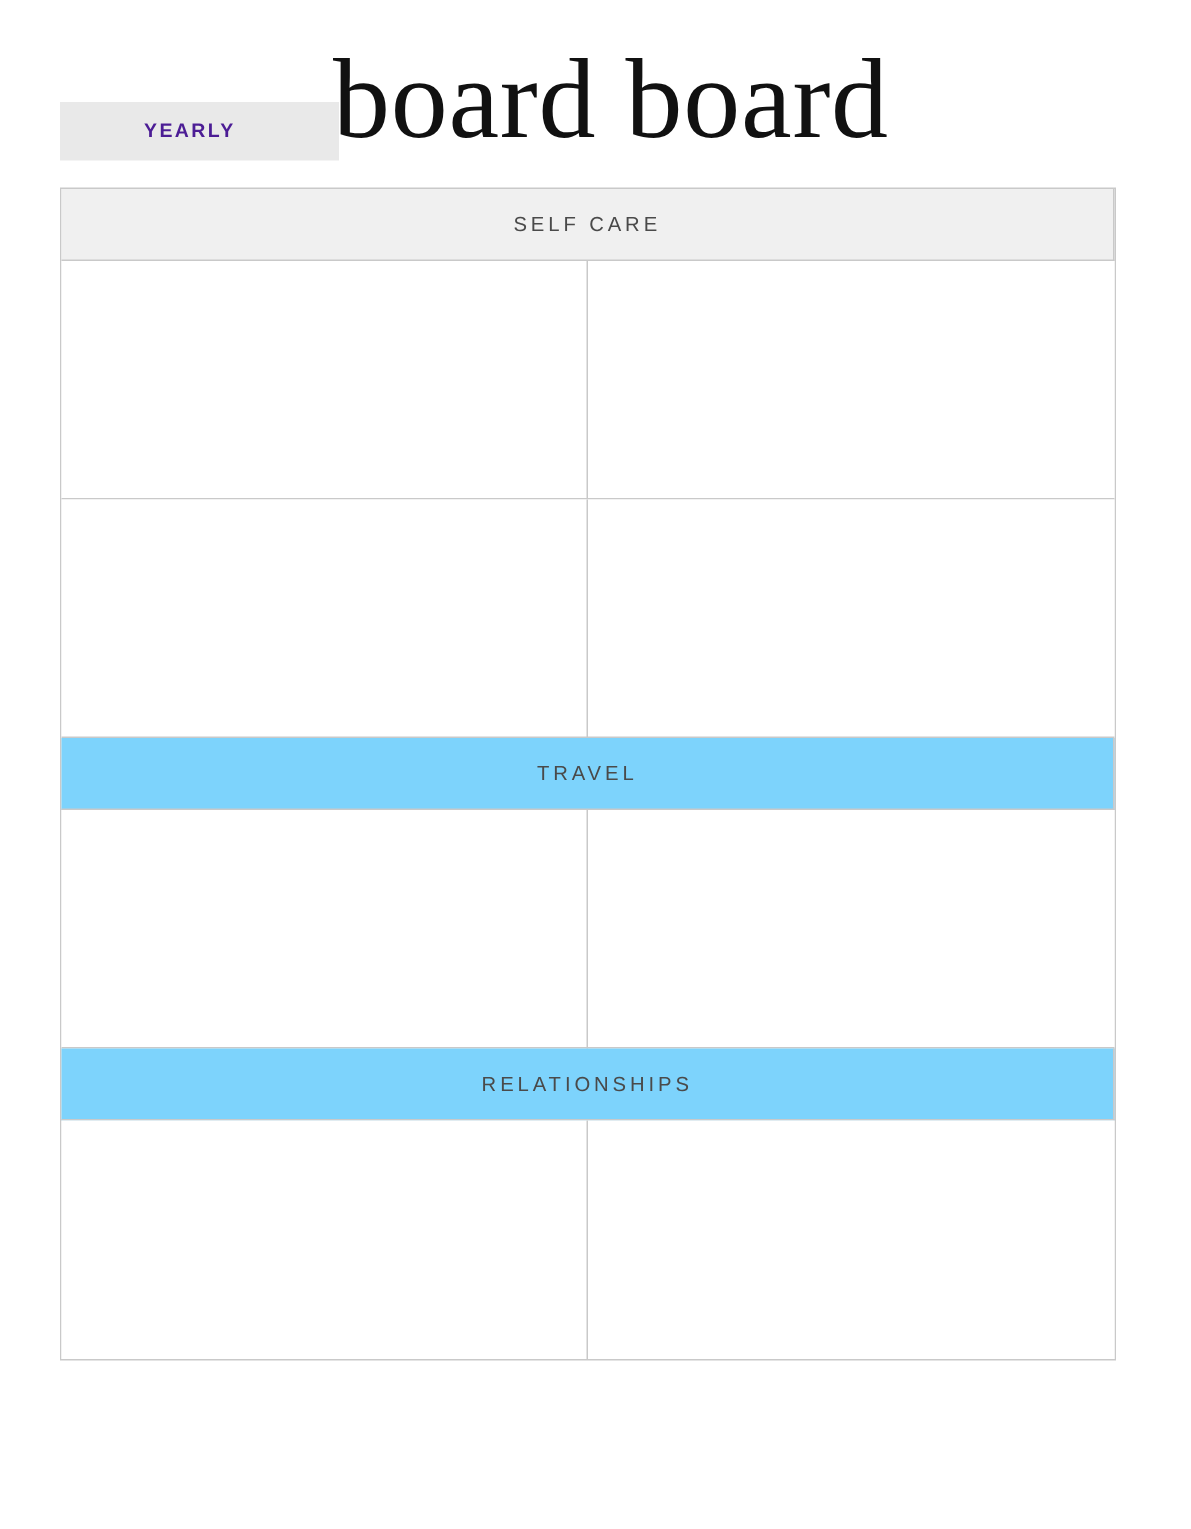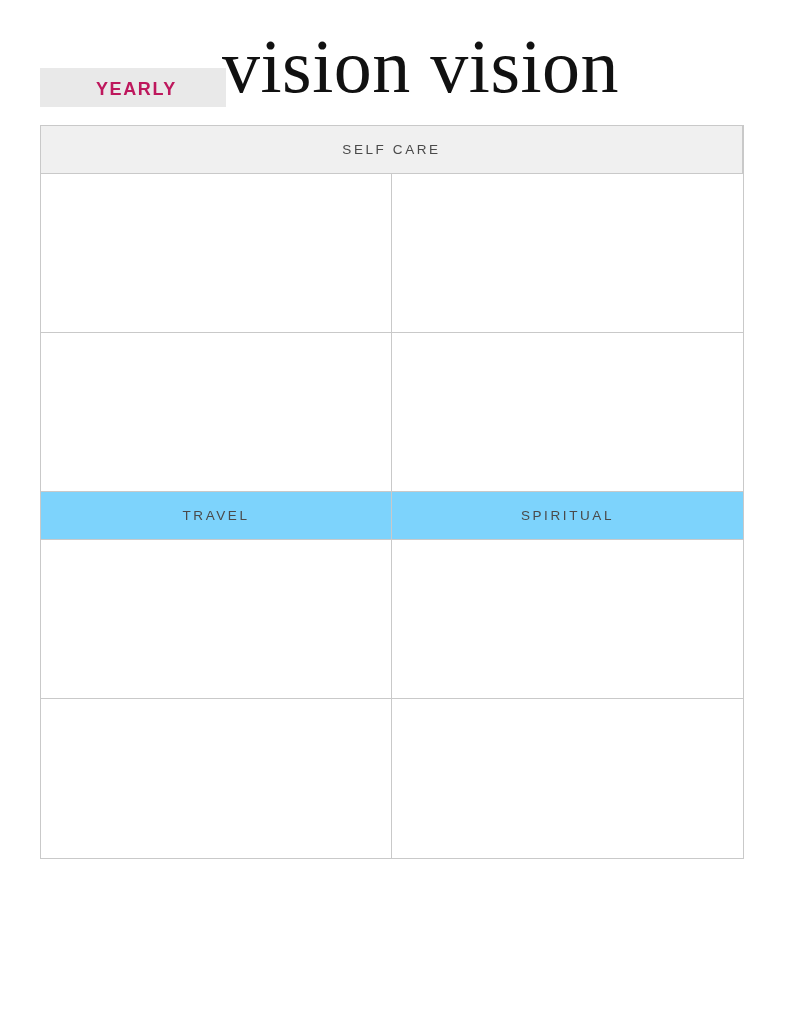--- a/index.html
+++ b/index.html
@@ -32,24 +32,24 @@
     left: 0;
     top: 68px;
     width: 186px;
     height: 39px;
     background: #e9e9e9;
   }
   .yearly-tag .yearly-text {
     position: absolute;
     left: 56px;
     top: 11px;
-    font-size: 18px;
+    font-size: 13px;
     letter-spacing: 1.6px;
     font-weight: 700;
-    color: #be185d;
+    color: #4c1d95;
   }
   .main-title {
     position: absolute;
     left: 182px;
     top: 26px;
     font-family: "Liberation Serif", serif;
     font-size: 76px;
     line-height: 80px;
     letter-spacing: 0.5px;
     color: #111111;
@@ -118,21 +118,21 @@
 </style>
 </head>
 <body>
 
 <div class="page">
 
   <div class="header">
     <div class="yearly-tag">
       <span class="yearly-text">YEARLY</span>
     </div>
-    <div class="main-title">vision vision</div>
+    <div class="main-title">board board</div>
   </div>
 
   <div class="grid">
 
     <div class="row head-row">
       <div class="cell left">
         <span class="head-label">SELF CARE</span>
       </div>
     </div>
     <div class="row body-row">
@@ -150,34 +150,34 @@
       </div>
       <div class="cell">
         <textarea class="write-area" placeholder="" style=""></textarea>
       </div>
     </div>
 
     <div class="row head-row alt">
       <div class="cell left">
         <span class="head-label">TRAVEL</span>
       </div>
-      <div class="cell">
-        <span class="head-label">SPIRITUAL</span>
-      </div>
     </div>
     <div class="row body-row tall">
       <div class="cell left">
         <textarea class="write-area" placeholder="" style=""></textarea>
       </div>
       <div class="cell">
         <textarea class="write-area" placeholder="" style=""></textarea>
       </div>
     </div>
 
     <div class="row head-row alt">
+      <div class="cell left">
+        <span class="head-label">RELATIONSHIPS</span>
+      </div>
     </div>
     <div class="row body-row tall">
       <div class="cell left">
         <textarea class="write-area" placeholder="" style=""></textarea>
       </div>
       <div class="cell">
         <textarea class="write-area" placeholder="" style=""></textarea>
       </div>
     </div>
 

